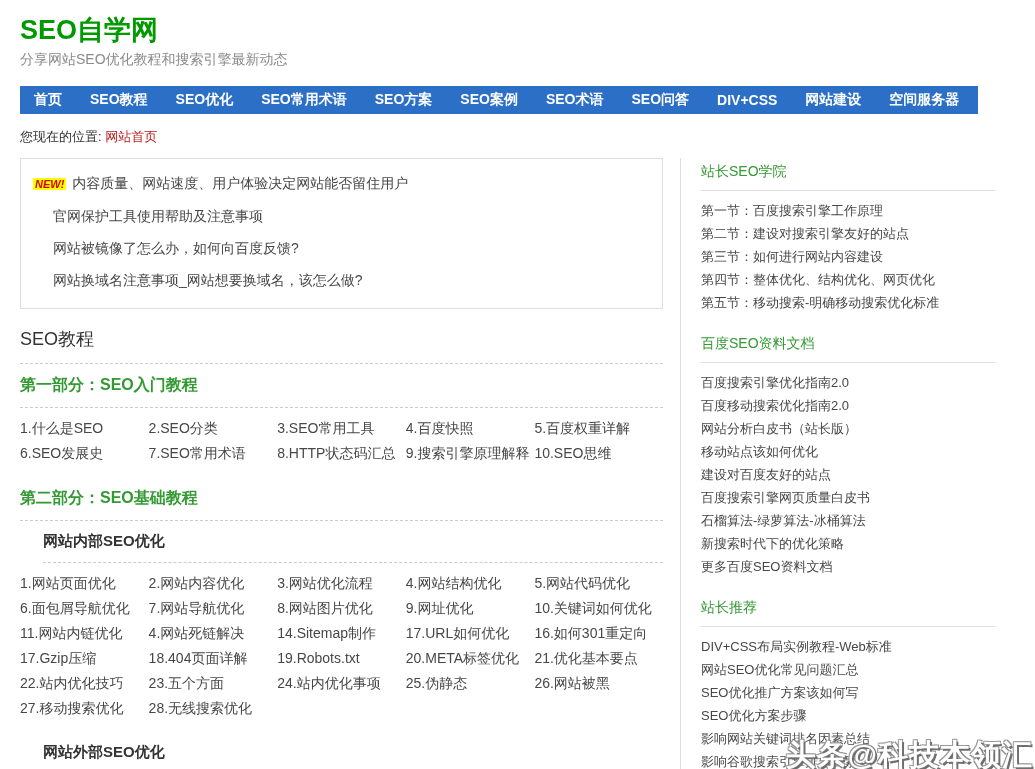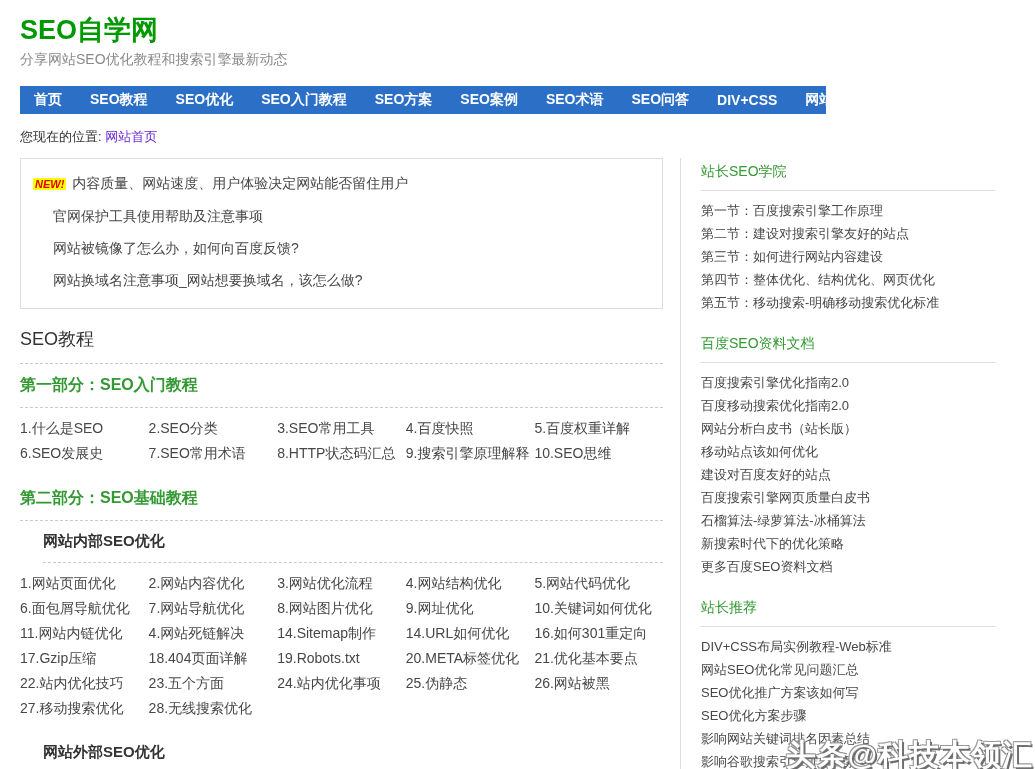--- a/index.html
+++ b/index.html
@@ -17,26 +17,26 @@
     background:#fff;color:#333;
     font-family:"Liberation Sans","DejaVu Sans",sans-serif;
   }
   .page{padding:0 20px;height:100%;position:relative;}
 
   
   .site-title{margin:12px 0 3px;font-size:27px;font-weight:bold;color:var(--brand-green);}
   .site-subtitle{margin:0 0 17px;font-size:14px;color:#8a8a8a;}
 
   
-  .nav{display:flex;align-items:center;background:var(--nav-blue);width:806px;height:28px;}
+  .nav{display:flex;align-items:center;background:var(--nav-blue);width:958px;height:28px;}
   .nav a{color:#fff;font-size:14px;font-weight:bold;padding:0 14px;text-decoration:none;cursor:pointer;white-space:nowrap;}
 
   
   .breadcrumb{font-size:13px;color:#333;margin:14px 0 12px;}
-  .breadcrumb a{color:#6d28d9;text-decoration:none;cursor:pointer;}
+  .breadcrumb a{color:#b91c1c;text-decoration:none;cursor:pointer;}
 
   
   .content{display:flex;align-items:stretch;}
   .main-col{flex:none;width:643px;}
   .sidebar{flex:none;width:315px;margin-left:17px;border-left:1px solid #ddd;padding-left:20px;}
 
   
   .news-box{border:1px solid #ddd;padding:8px 12px 12px;}
   .news-row{font-size:14px;color:var(--link-gray);line-height:32px;padding-left:20px;cursor:pointer;white-space:nowrap;}
   .news-row.first{padding-left:0;}
@@ -67,21 +67,21 @@
 
 <div class="page">
 
   <h1 class="site-title">SEO自学网</h1>
   <p class="site-subtitle">分享网站SEO优化教程和搜索引擎最新动态</p>
 
   <nav class="nav">
       <a>首页</a>
       <a>SEO教程</a>
       <a>SEO优化</a>
-      <a>SEO入门教程</a>
+      <a>SEO常用术语</a>
       <a>SEO方案</a>
       <a>SEO案例</a>
       <a>SEO术语</a>
       <a>SEO问答</a>
       <a>DIV+CSS</a>
       <a>网站建设</a>
       <a>空间服务器</a>
     </nav>
 
   <div class="breadcrumb">
@@ -121,21 +121,21 @@
             <a class="grid-link">4.网站结构优化</a>
             <a class="grid-link">5.网站代码优化</a>
             <a class="grid-link">6.面包屑导航优化</a>
             <a class="grid-link">7.网站导航优化</a>
             <a class="grid-link">8.网站图片优化</a>
             <a class="grid-link">9.网址优化</a>
             <a class="grid-link">10.关键词如何优化</a>
             <a class="grid-link">11.网站内链优化</a>
             <a class="grid-link">4.网站死链解决</a>
             <a class="grid-link">14.Sitemap制作</a>
-            <a class="grid-link">14.URL如何优化</a>
+            <a class="grid-link">17.URL如何优化</a>
             <a class="grid-link">16.如何301重定向</a>
             <a class="grid-link">17.Gzip压缩</a>
             <a class="grid-link">18.404页面详解</a>
             <a class="grid-link">19.Robots.txt</a>
             <a class="grid-link">20.META标签优化</a>
             <a class="grid-link">21.优化基本要点</a>
             <a class="grid-link">22.站内优化技巧</a>
             <a class="grid-link">23.五个方面</a>
             <a class="grid-link">24.站内优化事项</a>
             <a class="grid-link">25.伪静态</a>

